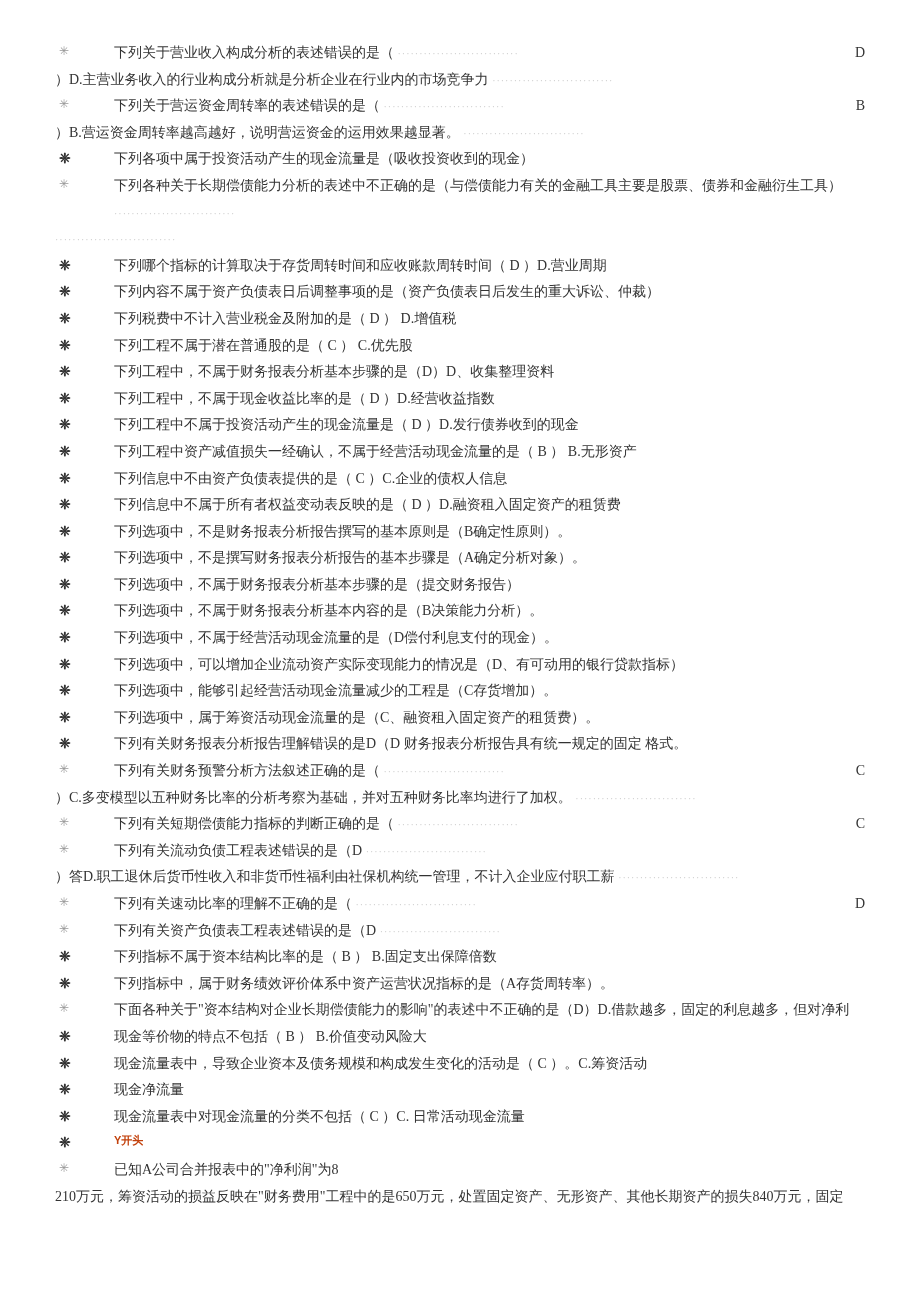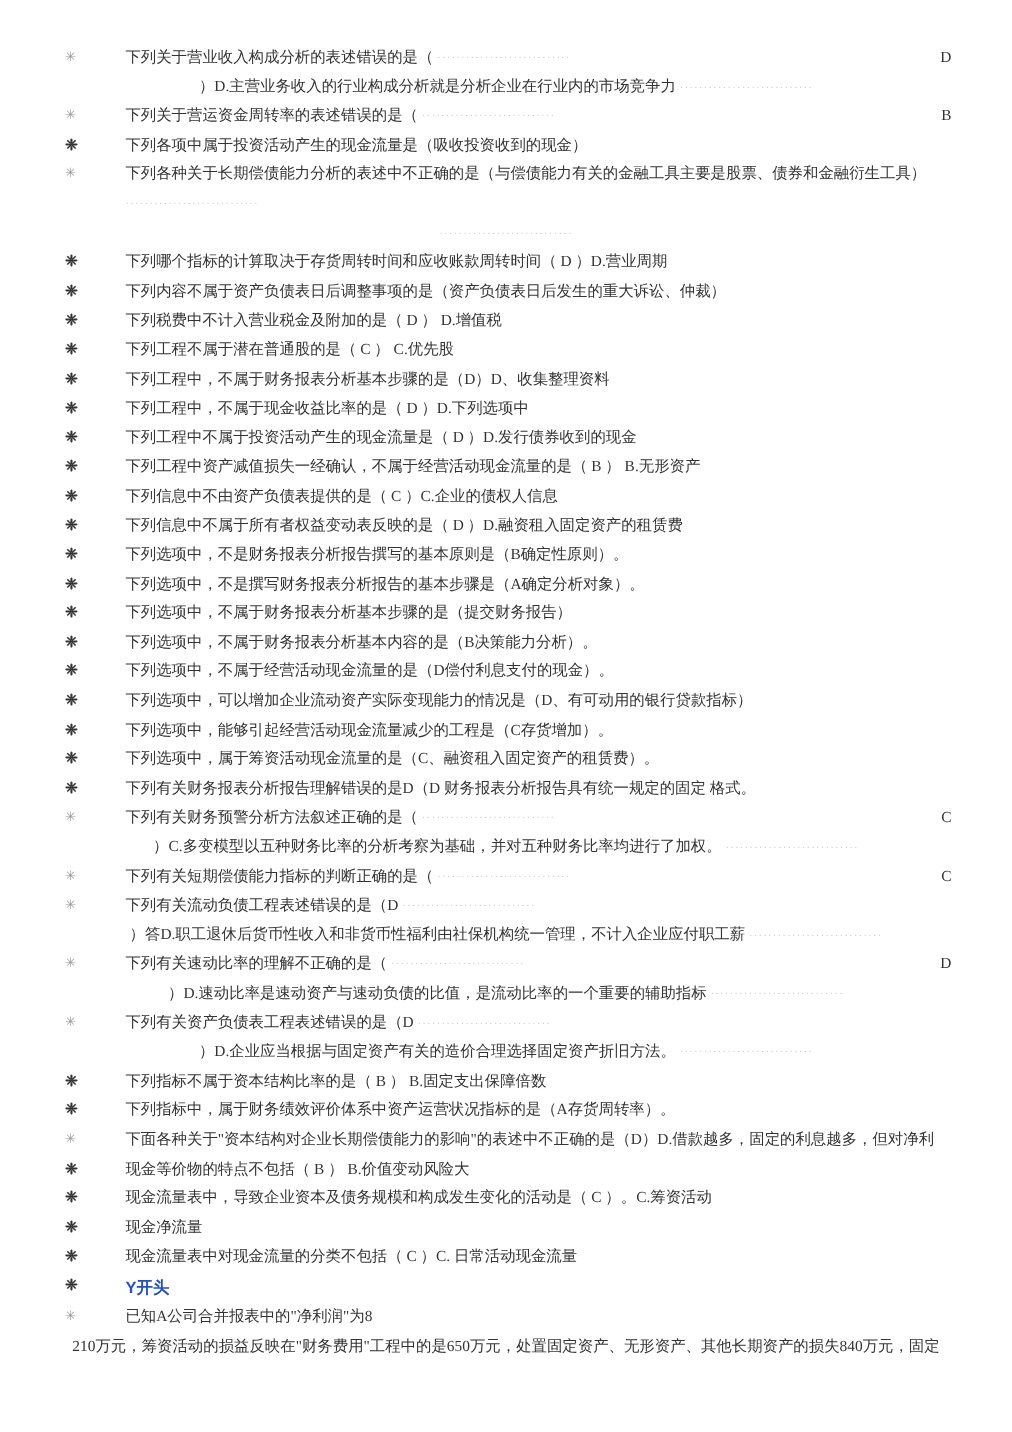--- a/index.html
+++ b/index.html
@@ -42,45 +42,47 @@
   }
   .dotted {
     color: #ccc;
     letter-spacing: 1px;
     font-size: 10px;
     vertical-align: middle;
   }
   .section-head {
     font-family: "Microsoft YaHei", "微软雅黑", sans-serif;
     font-weight: bold;
-    font-size: 15px;
-    color: #1d4ed8;
+    font-size: 11px;
+    color: #c2410c;
   }
   .wrap-line {
     padding-left: 0;
-    text-align: center;
   }
 </style>
 </head>
 <body>
 
 <div id="doc">
     <div class="line">
       <span class="bullet">✳</span>
       <span class="content">下列关于营业收入构成分析的表述错误的是（<span class="dotted"> ····························</span></span>
       <span class="right-letter">D</span>
     </div>
     <div class="line wrap-line">
       <span class="content">）D.主营业务收入的行业构成分析就是分析企业在行业内的市场竞争力<span class="dotted"> ····························</span></span>
     </div>
     <div class="line">
       <span class="bullet">✳</span>
       <span class="content">下列关于营运资金周转率的表述错误的是（<span class="dotted"> ····························</span></span>
       <span class="right-letter">B</span>
     </div>
+    <div class="line wrap-line">
+      <span class="content">）B.营运资金周转率越高越好，说明营运资金的运用效果越显著。<span class="dotted"> ····························</span></span>
+    </div>
     <div class="line">
       <span class="bullet strong">❈</span>
       <span class="content">下列各项中属于投资活动产生的现金流量是（吸收投资收到的现金）</span>
     </div>
     <div class="line">
       <span class="bullet">✳</span>
       <span class="content">下列各种关于长期偿债能力分析的表述中不正确的是（与偿债能力有关的金融工具主要是股票、债券和金融衍生工具）<span class="dotted"> ····························</span></span>
     </div>
     <div class="line wrap-line">
       <span class="content"> <span class="dotted"> ····························</span></span>
@@ -100,21 +102,21 @@
     <div class="line">
       <span class="bullet strong">❈</span>
       <span class="content">下列工程不属于潜在普通股的是（ C ）    C.优先股</span>
     </div>
     <div class="line">
       <span class="bullet strong">❈</span>
       <span class="content">下列工程中，不属于财务报表分析基本步骤的是（D）D、收集整理资料</span>
     </div>
     <div class="line">
       <span class="bullet strong">❈</span>
-      <span class="content">下列工程中，不属于现金收益比率的是（ D ）D.下列选项中</span>
+      <span class="content">下列工程中，不属于现金收益比率的是（ D ）D.经营收益指数</span>
     </div>
     <div class="line">
       <span class="bullet strong">❈</span>
       <span class="content">下列工程中不属于投资活动产生的现金流量是（ D ）D.发行债券收到的现金</span>
     </div>
     <div class="line">
       <span class="bullet strong">❈</span>
       <span class="content">下列工程中资产减值损失一经确认，不属于经营活动现金流量的是（ B ）  B.无形资产</span>
     </div>
     <div class="line">
@@ -179,29 +181,23 @@
       <span class="content">下列有关流动负债工程表述错误的是（D<span class="dotted"> ····························</span></span>
     </div>
     <div class="line wrap-line">
       <span class="content">）答D.职工退休后货币性收入和非货币性福利由社保机构统一管理，不计入企业应付职工薪<span class="dotted"> ····························</span></span>
     </div>
     <div class="line">
       <span class="bullet">✳</span>
       <span class="content">下列有关速动比率的理解不正确的是（<span class="dotted"> ····························</span></span>
       <span class="right-letter">D</span>
     </div>
-    <div class="line wrap-line">
-      <span class="content">）D.速动比率是速动资产与速动负债的比值，是流动比率的一个重要的辅助指标<span class="dotted"> ····························</span></span>
-    </div>
     <div class="line">
       <span class="bullet">✳</span>
       <span class="content">下列有关资产负债表工程表述错误的是（D<span class="dotted"> ····························</span></span>
-    </div>
-    <div class="line wrap-line">
-      <span class="content">）D.企业应当根据与固定资产有关的造价合理选择固定资产折旧方法。<span class="dotted"> ····························</span></span>
     </div>
     <div class="line">
       <span class="bullet strong">❈</span>
       <span class="content">下列指标不属于资本结构比率的是（ B ）  B.固定支出保障倍数</span>
     </div>
     <div class="line">
       <span class="bullet strong">❈</span>
       <span class="content">下列指标中，属于财务绩效评价体系中资产运营状况指标的是（A存货周转率）。</span>
     </div>
     <div class="line">

